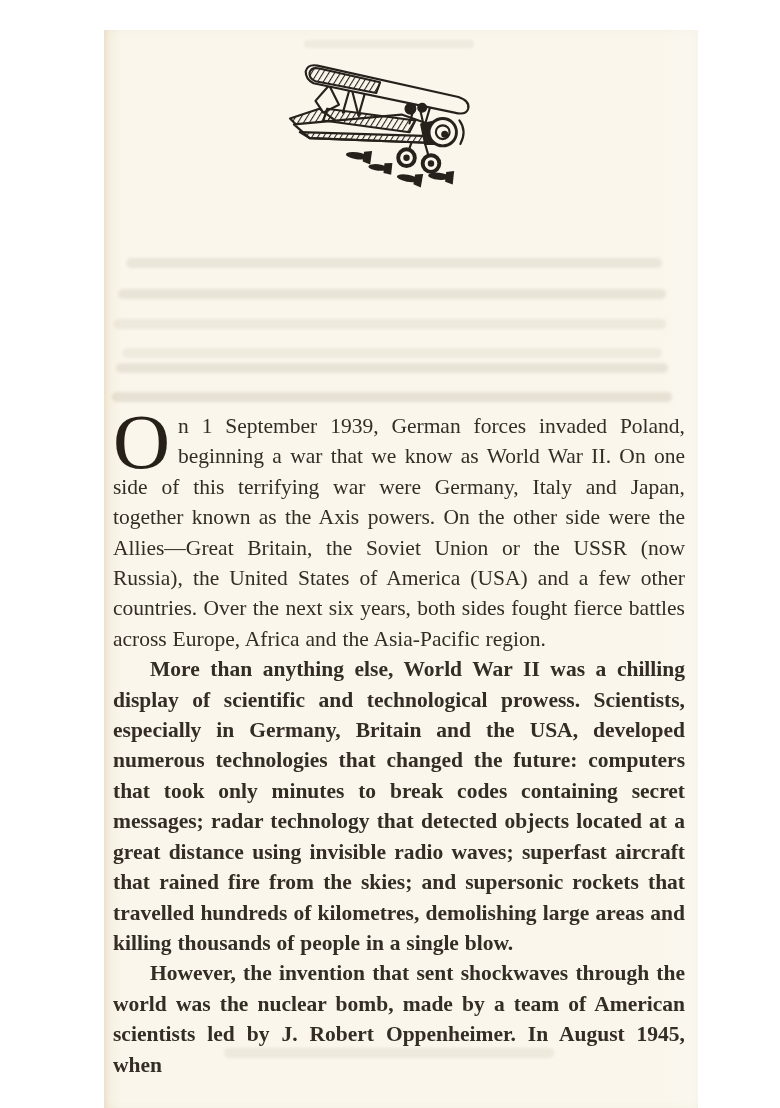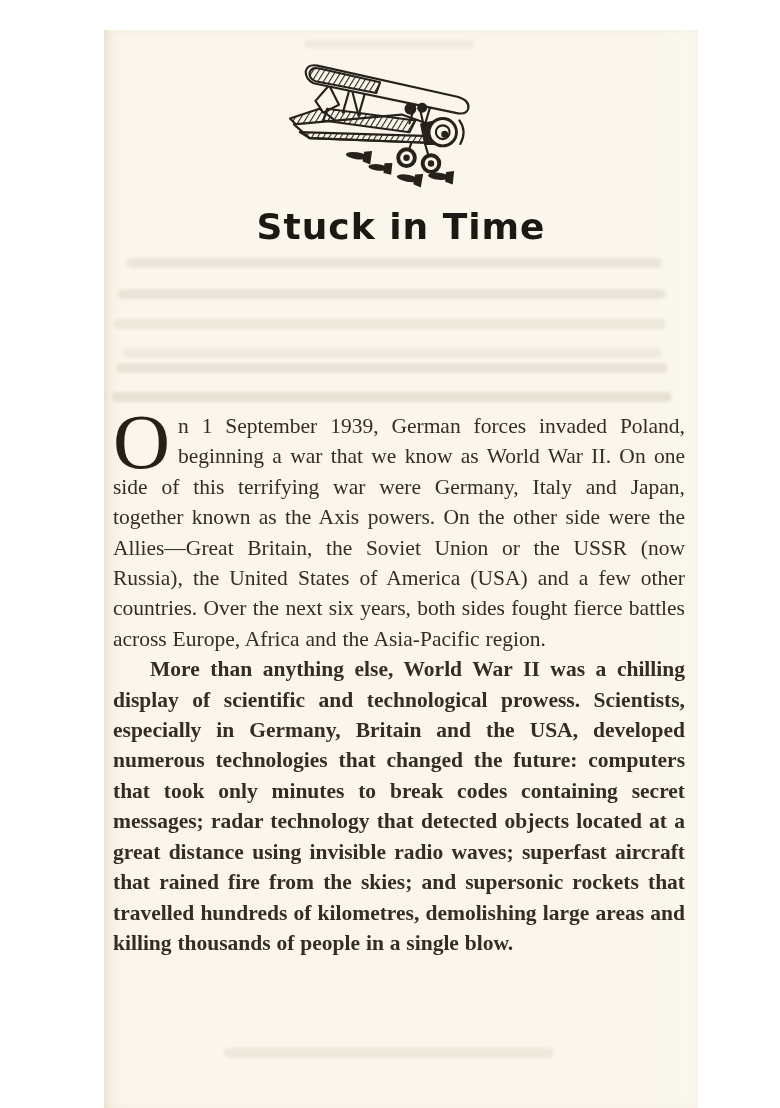--- a/index.html
+++ b/index.html
@@ -167,21 +167,21 @@
             <path d="M7,-5 L15,-7 L15,7 L7,5 Z"></path>
           </g>
           <g transform="translate(156,131) rotate(6)">
             <ellipse cx="0" cy="0" rx="11" ry="3.6"></ellipse>
             <path d="M7,-5 L15,-7 L15,7 L7,5 Z"></path>
           </g>
         </g>
       </svg>
     </div>
 
-    <h1 class="title">Stuck in Time</h1>
 
     <div class="content">
       <p class="para"><span class="dropcap">O</span><span>n 1 September 1939, German forces invaded Poland, beginning a war that we know as World War II. On one side of this terrifying war were Germany, Italy and Japan, together known as the Axis powers. On the other side were the Allies—Great Britain, the Soviet Union or the USSR (now Russia), the United States of America (USA) and a few other countries. Over the next six years, both sides fought fierce battles across Europe, Africa and the Asia-Pacific region.</span></p>
       <p class="para indent">More than anything else, World War II was a chilling display of scientific and technological prowess. Scientists, especially in Germany, Britain and the USA, developed numerous technologies that changed the future: computers that took only minutes to break codes containing secret messages; radar technology that detected objects located at a great distance using invisible radio waves; superfast aircraft that rained fire from the skies; and supersonic rockets that travelled hundreds of kilometres, demolishing large areas and killing thousands of people in a single blow.</p>
+      <p class="para indent">However, the invention that sent shockwaves through the world was the nuclear bomb, made by a team of American scientists led by J. Robert Oppenheimer. In August 1945, when</p>
     </div>
 
   </div>
 </div>
 
 </body></html>

